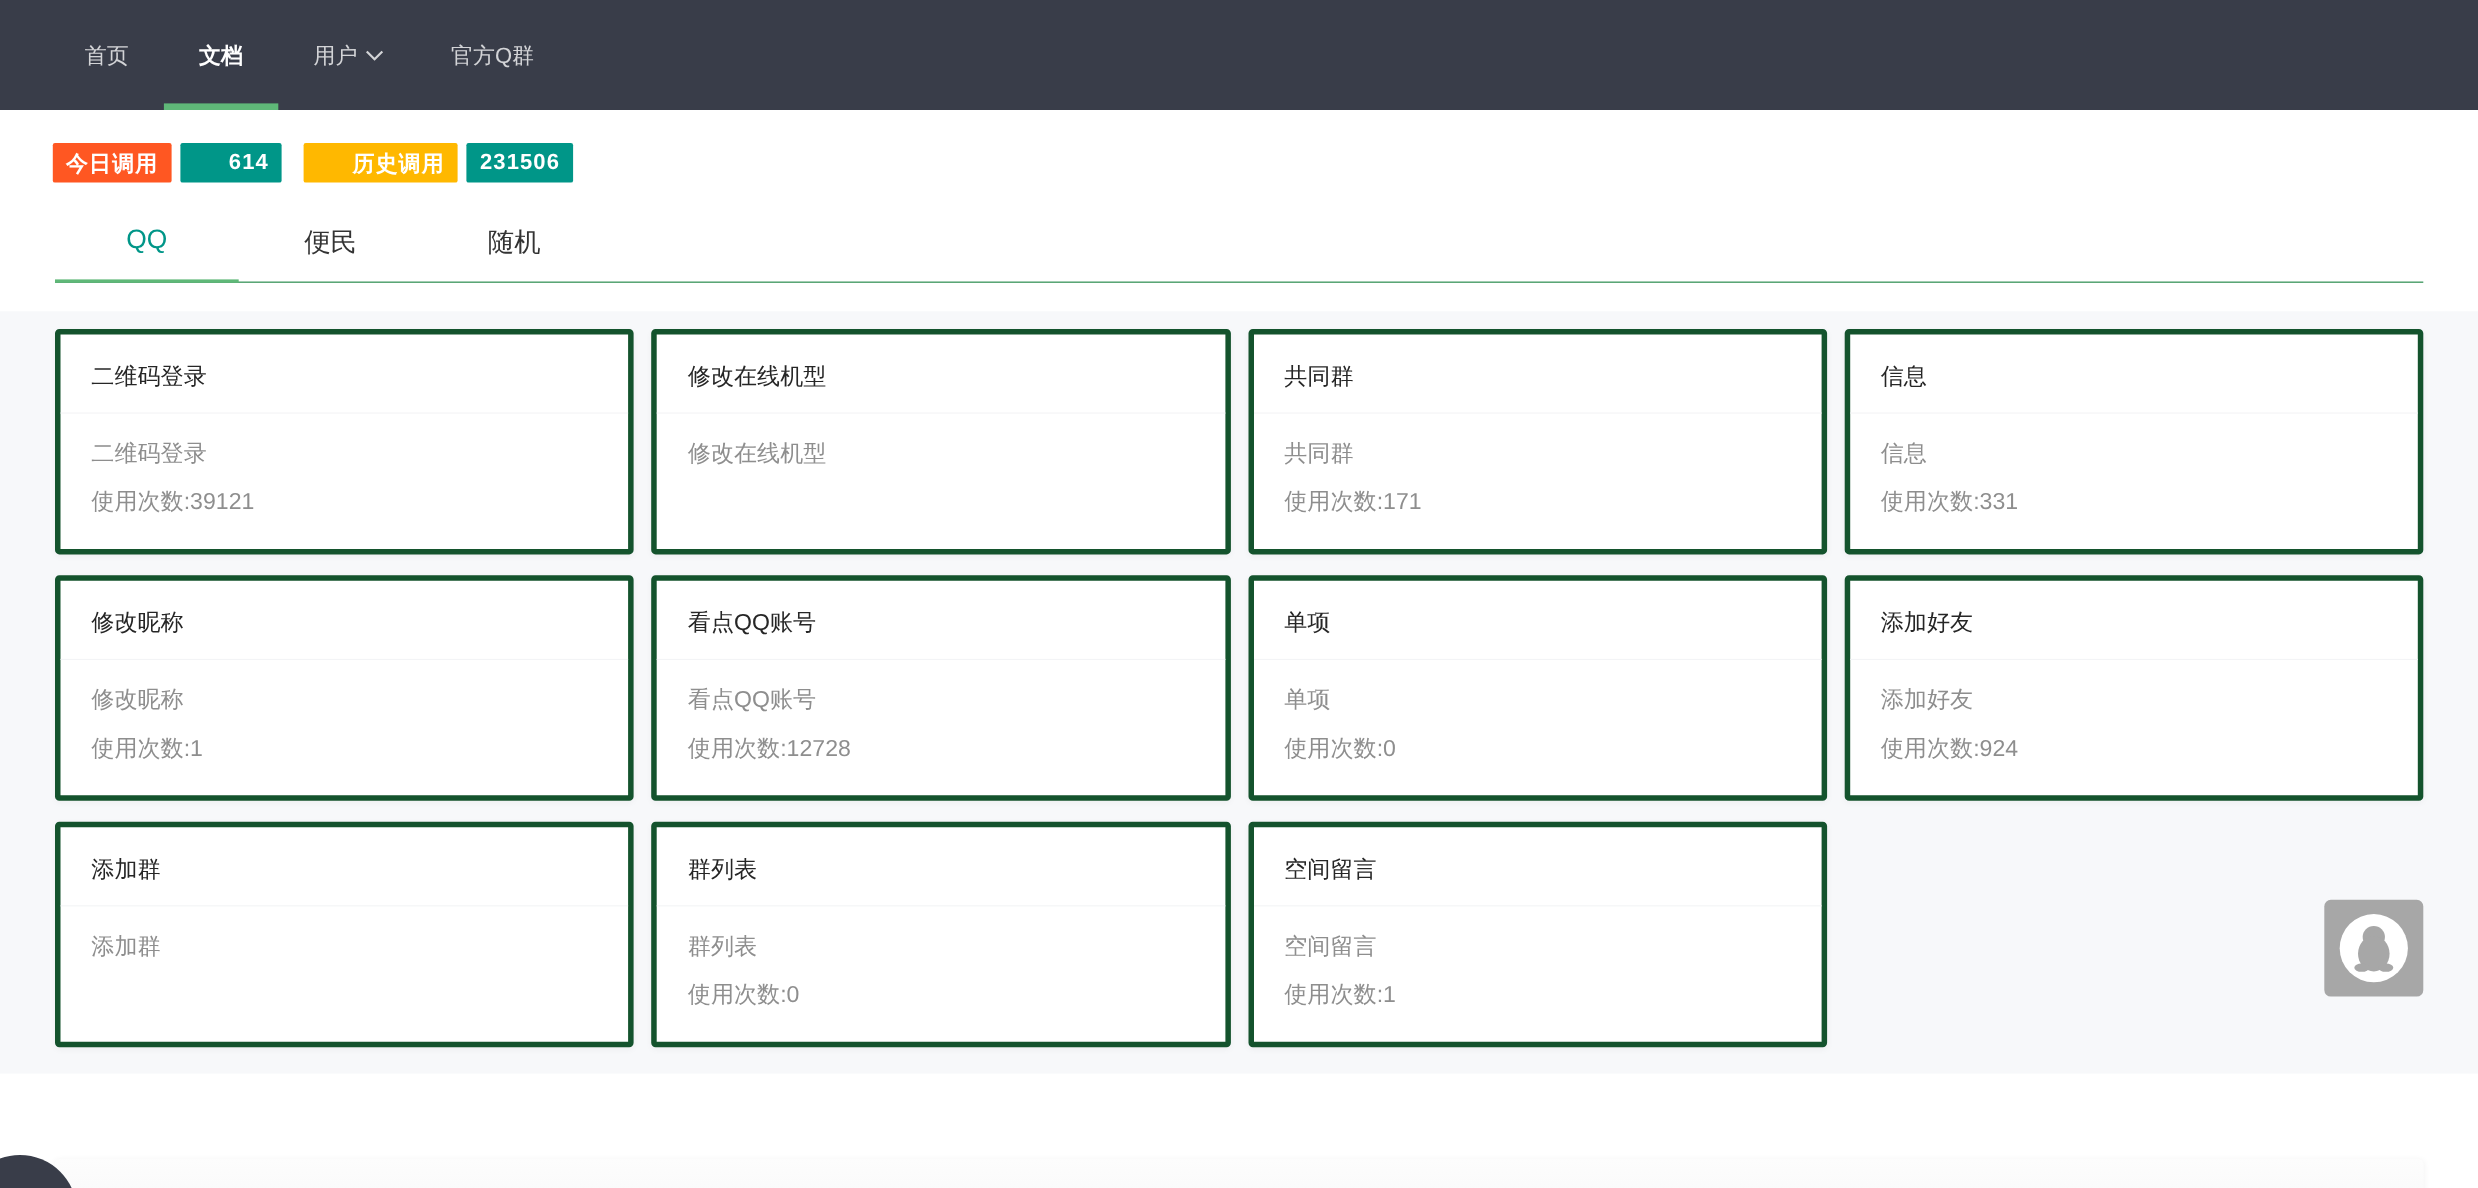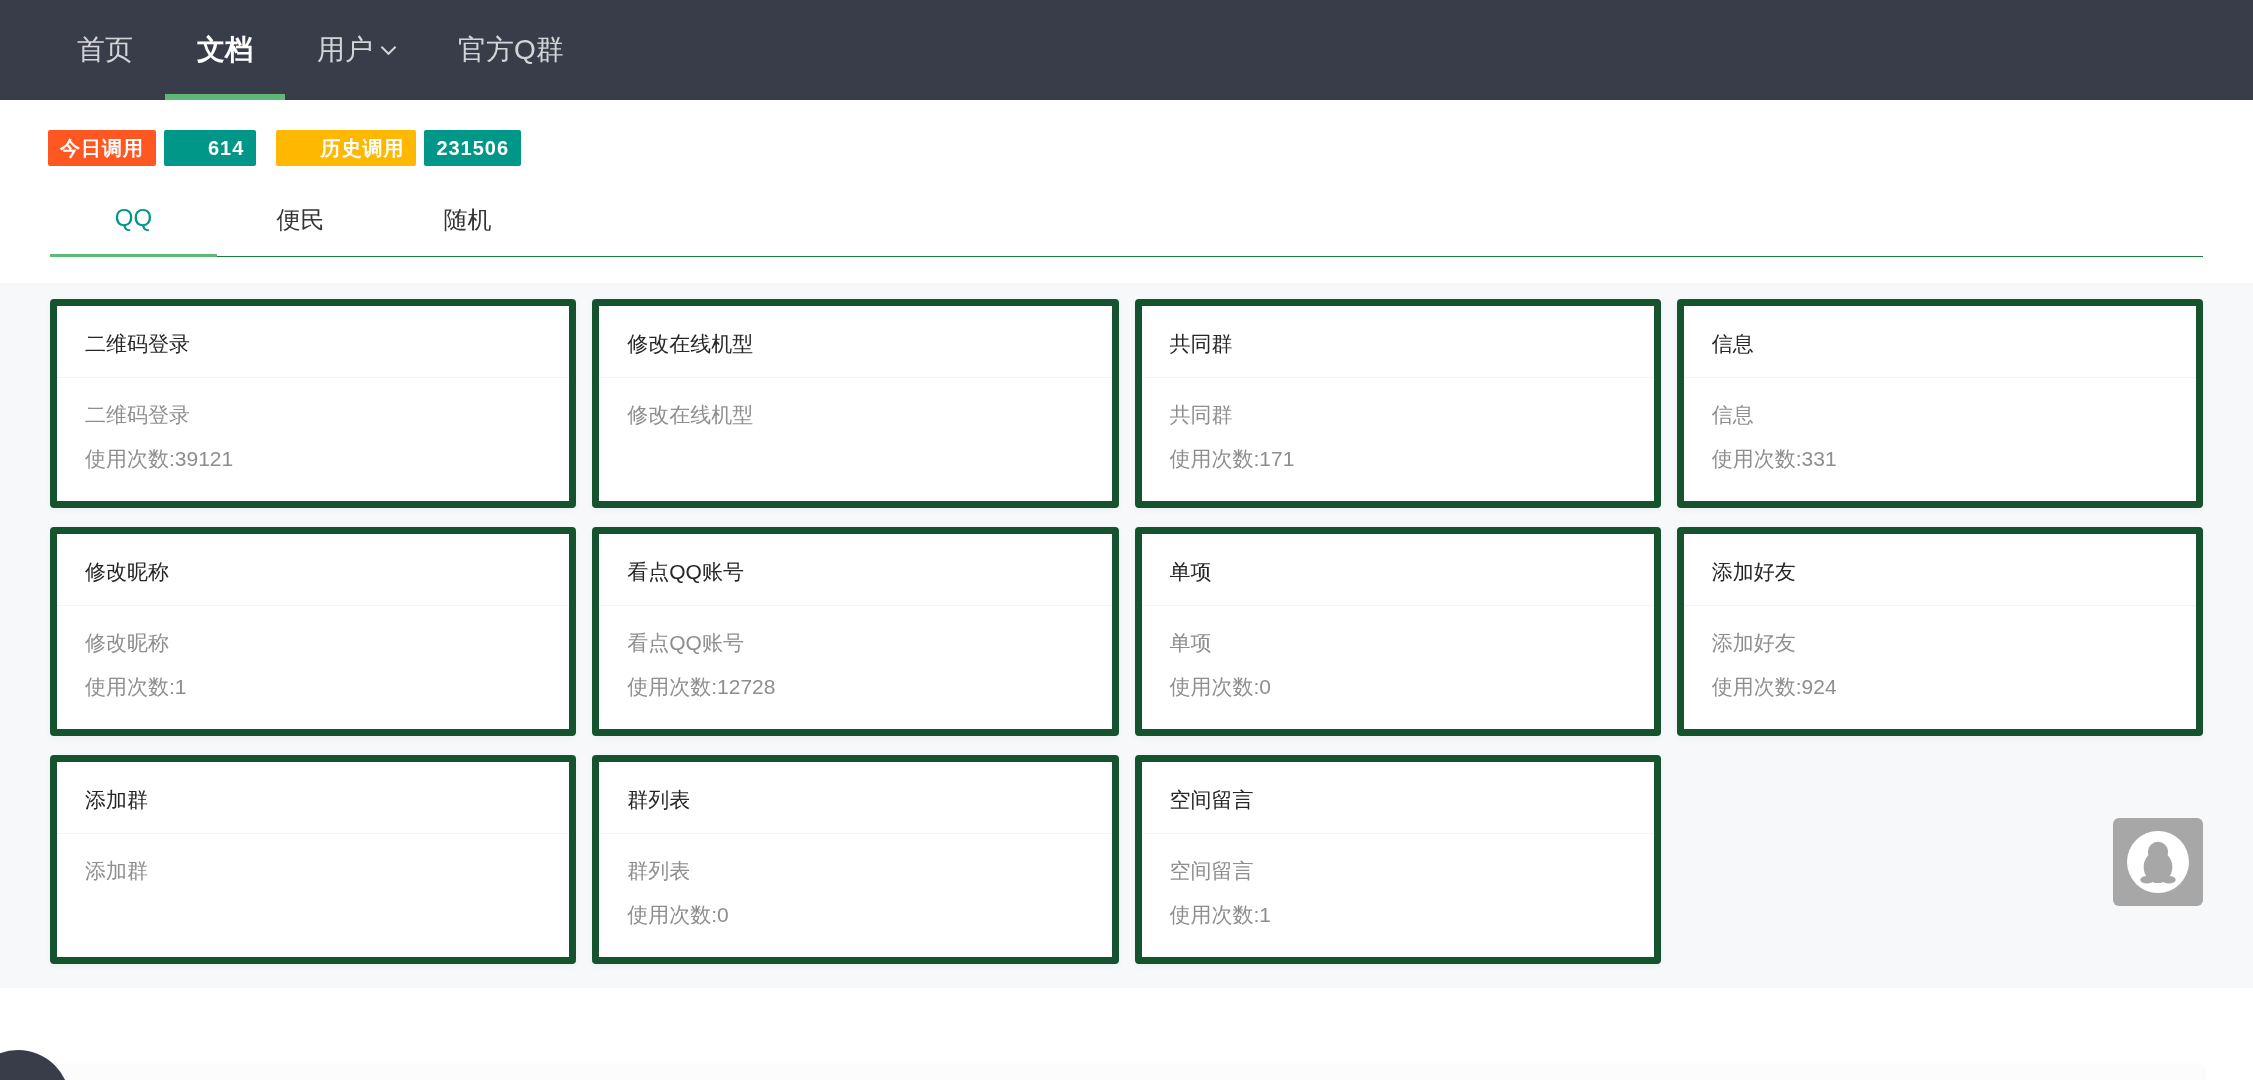--- a/index.html
+++ b/index.html
@@ -10,21 +10,21 @@
     color:#333;
   }
 
   
   .navbar {
     height:100px; background:#393D49;
     display:flex; align-items:stretch; padding-left:45px;
   }
   .nav-item {
     display:flex; align-items:center; padding:0 32px;
-    font-size:28px; color:rgba(255,255,255,0.78);
+    font-size:20px; color:rgba(255,255,255,0.78);
     position:relative; cursor:pointer; white-space:nowrap;
   }
   .nav-item.active { color:#ffffff; font-weight:bold; }
   .nav-item.active::after {
     content:""; position:absolute; left:0; right:0; bottom:0;
     height:6px; background:#5FB878;
   }
   .chevron-down {
     width:11px; height:11px; border-right:2px solid currentColor;
     border-bottom:2px solid currentColor; transform:rotate(45deg);
@@ -60,21 +60,21 @@
   
   .panel {
     background:#f7f8fa; margin-top:26px;
     padding:16px 50px 24px 50px;
   }
   .card-grid {
     display:grid; grid-template-columns:repeat(4,1fr);
     gap:19px 16px;
   }
   .api-card {
-    background:#ffffff; border:7px solid #14532d; border-radius:4px;
+    background:#ffffff; border:5px solid #14532d; border-radius:4px;
     box-shadow:0 2px 6px rgba(0,0,0,0.04); cursor:pointer;
     min-height:187px;
   }
   .card-head {
     padding:24px 28px 19px; font-size:21px; color:#262626;
     border-bottom:1px solid #f3f4f6;
   }
   .card-body {
     padding:15px 28px 20px; font-size:21px; color:#8e8e8e;
     line-height:44px;

